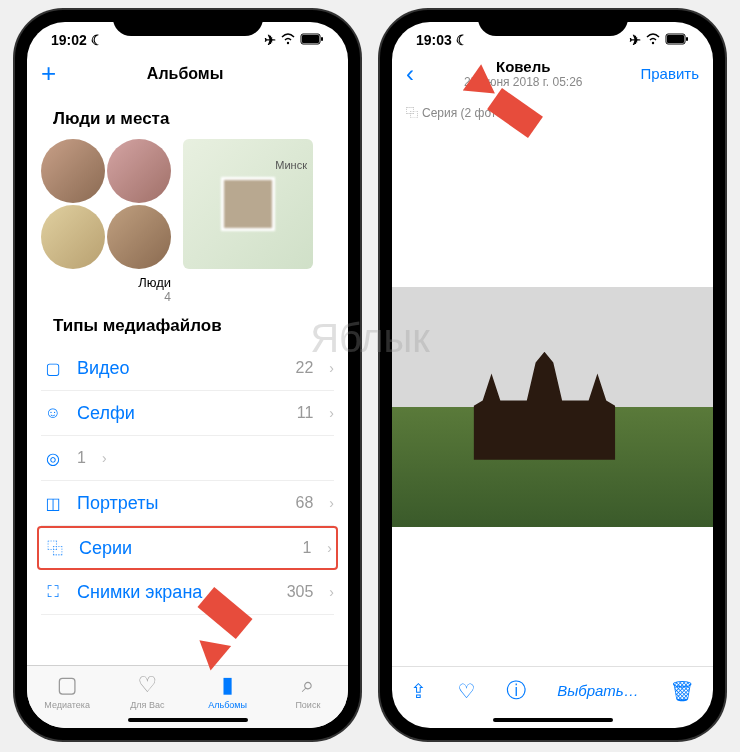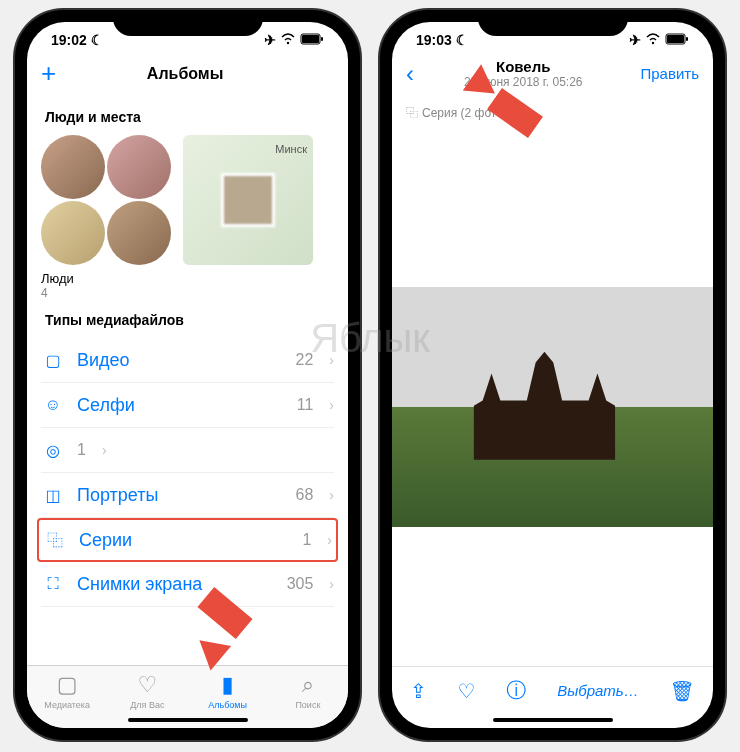--- a/index.html
+++ b/index.html
@@ -65,23 +65,23 @@
     .nav-subtitle { font-size: 12px; color: #888; }
     .nav-add { color: #007aff; font-size: 26px; font-weight: 300; }
     .nav-back { color: #007aff; font-size: 24px; }
     .nav-edit { color: #007aff; font-size: 15px; margin-left: 8px; }
     .content {
       flex: 1;
       overflow: hidden;
       padding: 0 14px;
     }
     .section-title {
-      font-size: 14px;
+      font-size: 17px;
       font-weight: 700;
-      margin: 12px 4px 10px;
+      margin: 12px 12px 10px;
     }
     .people-places {
       display: flex;
       gap: 12px;
       margin-bottom: 4px;
     }
     .people-grid {
       width: 130px;
       height: 130px;
       display: grid;
@@ -108,32 +108,32 @@
     }
     .map-photo {
       width: 54px;
       height: 54px;
       background: #b8a890;
       border: 3px solid #fff;
       filter: blur(1px);
     }
     .map-label {
       position: absolute;
-      top: 8px;
+      top: 20px;
       right: 6px;
       font-size: 11px;
       color: #555;
     }
     .grid-labels {
       display: flex;
       gap: 12px;
       margin-top: 6px;
       margin-bottom: 4px;
     }
-    .grid-label { width: 130px; font-size: 13px; }
+    .grid-label { width: 130px; font-size: 13px; text-align: right; }
     .grid-count { font-size: 12px; color: #888; }
     .media-list { margin-top: 4px; }
     .media-row {
       display: flex;
       align-items: center;
       padding: 10px 0;
       border-bottom: 1px solid #eee;
       gap: 12px;
     }
     .media-row.highlighted {

